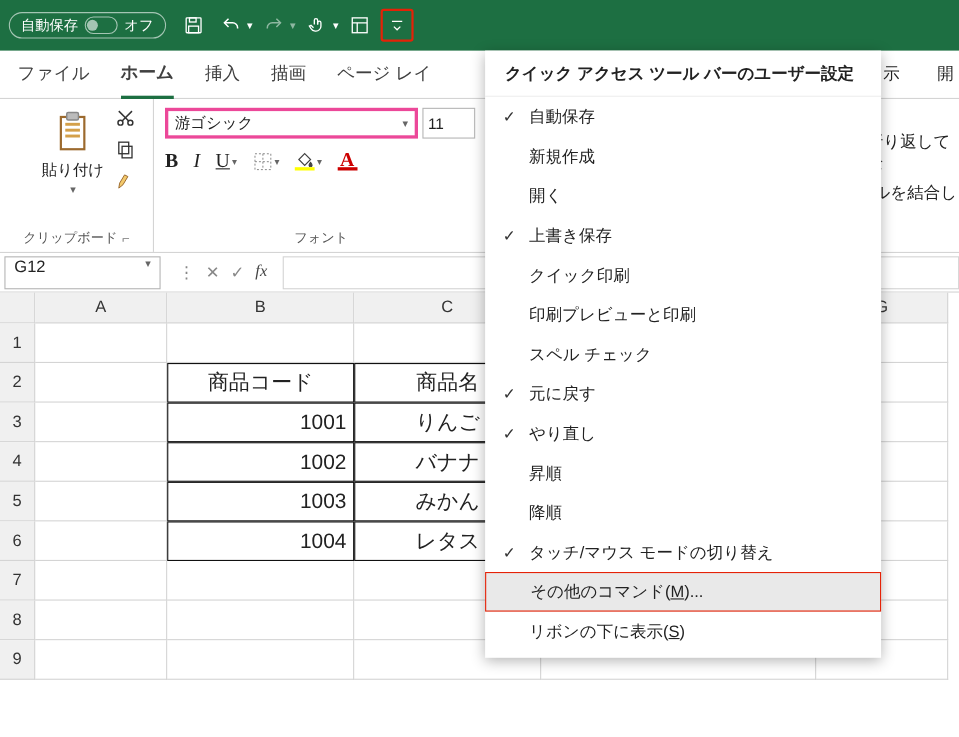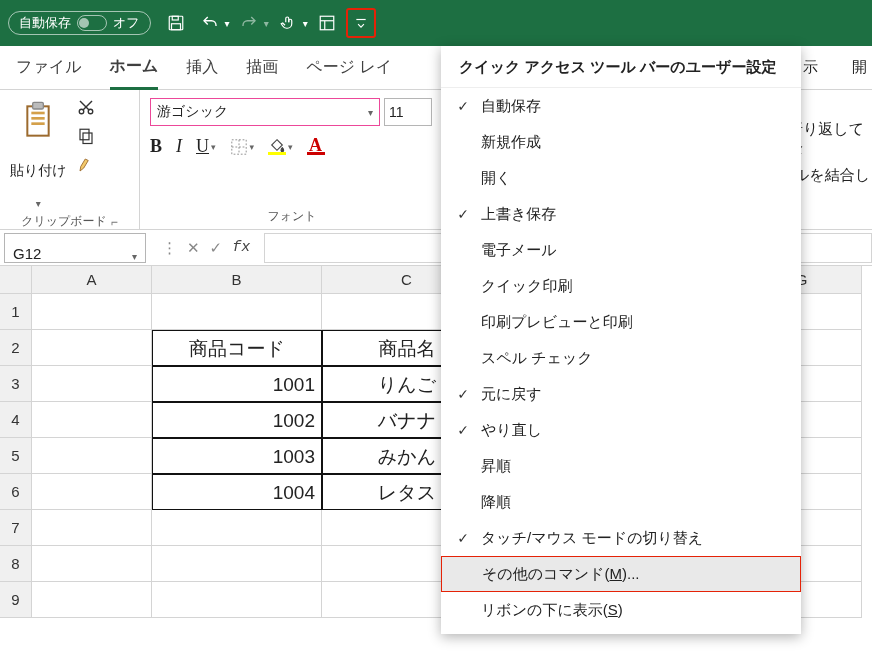--- a/index.html
+++ b/index.html
@@ -18,35 +18,35 @@
     
     .tabs { height: 44px; display:flex; align-items:center; gap: 28px; padding: 0 16px; font-size:16px; border-bottom: 1px solid #d4d4d4; position: relative; }
     .tab { padding: 10px 0; color:#404040; cursor:pointer; }
     .tab.active { font-weight: bold; border-bottom: 3px solid #1d6f42; }
 
     
     .ribbon { display:flex; height: 140px; border-bottom:1px solid #d4d4d4; }
     .group { border-right:1px solid #d4d4d4; display:flex; flex-direction:column; justify-content:space-between; padding: 8px 10px 4px; }
     .group-label { font-size:12px; color:#555; text-align:center; padding-top: 4px; display:flex; align-items:center; justify-content:center; gap:4px;}
     .clipboard-content { display:flex; gap:10px; }
-    .paste-stack { display:flex; flex-direction:column; align-items:center; gap:18px; }
+    .paste-stack { display:flex; flex-direction:column; align-items:center; gap:2px;margin-left:28px; }
     .paste-icon { width:38px; height:46px; display:flex; align-items:center; justify-content:center; font-size:30px; }
     .mini-stack { display:flex; flex-direction:column; gap:6px; font-size:17px; color:#333; }
     .font-row1 { display:flex; gap:4px; align-items:center; }
-    .font-name { width:230px; height:28px; border:1px solid #ec4899; padding:0 6px; font-size:14px; display:flex; align-items:center; justify-content:space-between;}
+    .font-name { width:230px; height:28px; border:3px solid #ec4899; padding:0 6px; font-size:14px; display:flex; align-items:center; justify-content:space-between;}
     .font-size { width:48px; height:28px; border:1px solid #b5b5b5; padding:0 4px; font-size:14px; display:flex; align-items:center; justify-content:space-between;}
     .font-row2 { display:flex; gap:14px; align-items:center; font-size:18px; padding-top:10px;}
     .font-btn { display:flex; align-items:center; gap:2px;}
     .color-under { width:18px; height:3px; display:block; }
 
     
     .fbar { height: 36px; border-bottom:1px solid #d4d4d4; display:flex; align-items:center; }
-    .namebox { width:142px; height:30px; border:1px solid #b5b5b5; margin:0 6px 0 4px; padding:0 8px; display:flex; align-items:flex-end; justify-content:space-between; font-size:15px;}
+    .namebox { width:142px; height:30px; border:1px solid #b5b5b5; margin:0 6px 0 4px; padding:0 8px; display:flex; align-items:flex-start; justify-content:space-between; font-size:15px;}
     .fbar-btns { display:flex; gap:10px; padding: 0 10px; color:#888; font-size:15px;}
-    .fx { font-style: italic; font-family: Liberation Mono, monospace; color:#444;}
+    .fx { font-style: italic; font-family: Liberation Serif, serif; color:#444;}
     .fbar-input { flex:1; height:30px; border:1px solid #d4d4d4; margin-left:4px;}
 
     
     .grid { display:flex; flex-direction: column; }
     .colheads { display:flex; height:28px; }
     .corner { width:32px; border-right:1px solid #d4d4d4; border-bottom:1px solid #d4d4d4; background:#f0f0f0;}
     .colhead { width:120px; text-align:center; line-height:28px; font-size:15px; background:#f0f0f0; color:#333; border-right:1px solid #d4d4d4; border-bottom:1px solid #d4d4d4;}
     .colhead.wide { width: 170px; }
     .row { display:flex; height:36px;}
     .rowhead { width:32px; text-align:center; line-height:36px; background:#f0f0f0; color:#333; border-right:1px solid #d4d4d4; border-bottom:1px solid #d4d4d4; font-size:15px;}
@@ -337,24 +337,20 @@
       <div class="dd-item">
         <span class="dd-check"></span>
         <span>開く</span>
       </div>
       <div class="dd-item">
         <span class="dd-check">✓</span>
         <span>上書き保存</span>
       </div>
       <div class="dd-item">
         <span class="dd-check"></span>
-        <span>電子メール</span>
-      </div>
-      <div class="dd-item">
-        <span class="dd-check"></span>
         <span>クイック印刷</span>
       </div>
       <div class="dd-item">
         <span class="dd-check"></span>
         <span>印刷プレビューと印刷</span>
       </div>
       <div class="dd-item">
         <span class="dd-check"></span>
         <span>スペル チェック</span>
       </div>

